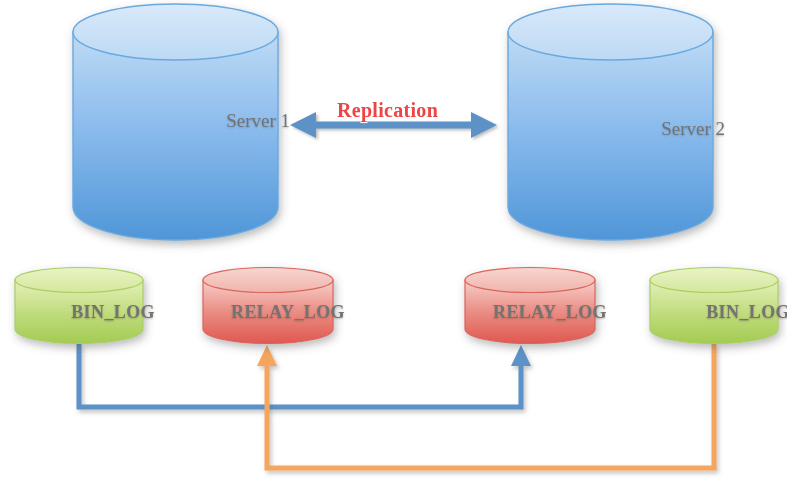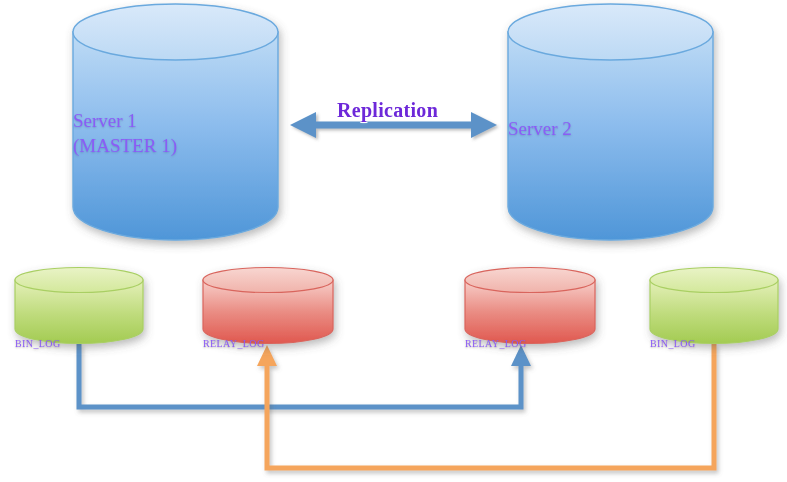--- a/index.html
+++ b/index.html
@@ -1,26 +1,26 @@
 <!DOCTYPE html>
 <html><head>
 <meta charset="utf-8">
 <style>
   html,body{margin:0;padding:0;background:#ffffff;}
   body{width:787px;height:482px;position:relative;overflow:hidden;
        font-family:"Liberation Serif", serif;}
   #stage{position:absolute;inset:0;width:787px;height:482px;}
   svg.layer{position:absolute;left:0;top:0;width:787px;height:482px;}
-  .lbl{position:absolute;text-align:left;color:#8b5cf6;pointer-events:none;
-       white-space:nowrap;}
+  .lbl{position:absolute;text-align:right;color:#737373;pointer-events:none;
+       white-space:nowrap;padding-left:12px;}
   .server-label{font-size:19px;line-height:25px;font-weight:400;
        text-shadow:0 1px 2px rgba(60,90,130,.35);}
-  .log-label{font-size:10px;font-weight:400;letter-spacing:.4px;
-       text-shadow:0 1px 2px rgba(90,70,40,.35);margin-top:36px;}
-  .repl-label{position:absolute;font-size:20px;font-weight:700;color:#6d28d9;
+  .log-label{font-size:18px;font-weight:700;letter-spacing:.4px;
+       text-shadow:0 1px 2px rgba(90,70,40,.35);}
+  .repl-label{position:absolute;font-size:20px;font-weight:700;color:#ef4444;
        letter-spacing:.3px;white-space:nowrap;
        text-shadow:-1px -1px 0 #fff, 1px -1px 0 #fff, -1px 1px 0 #fff,
                    1px 1px 0 #fff, 0 0 3px #fff;}
 </style>
 </head>
 <body>
 
 <div id="stage">
 
   <svg class="layer" viewBox="0 0 787 482">
@@ -105,21 +105,20 @@
     </g>
 
     <g filter="url(#softShadow)">
       <path d="M650,280 L650,329 A64,14.5 0 0 0 778,329 L778,280 Z" fill="url(#gGreenBody)" stroke="#a9cf63" stroke-width="1.2"></path>
       <ellipse cx="714" cy="280" rx="64" ry="12.5" fill="url(#gGreenTop)" stroke="#a9cf63" stroke-width="1.2"></ellipse>
     </g>
   </svg>
 
   <div class="lbl server-label" style="left:73px;top:108px;width:205px;">
     <div>Server 1</div>
-    <div>(MASTER 1)</div>
   </div>
 
   <div class="lbl server-label" style="left:508px;top:108px;width:205px;margin-top:8px;">
     <div>Server 2</div>
   </div>
 
   <div class="repl-label" style="left:337px;top:99px;">Replication</div>
 
   <div class="lbl log-label" style="left:15px;top:302px;width:128px;">BIN_LOG</div>
 

